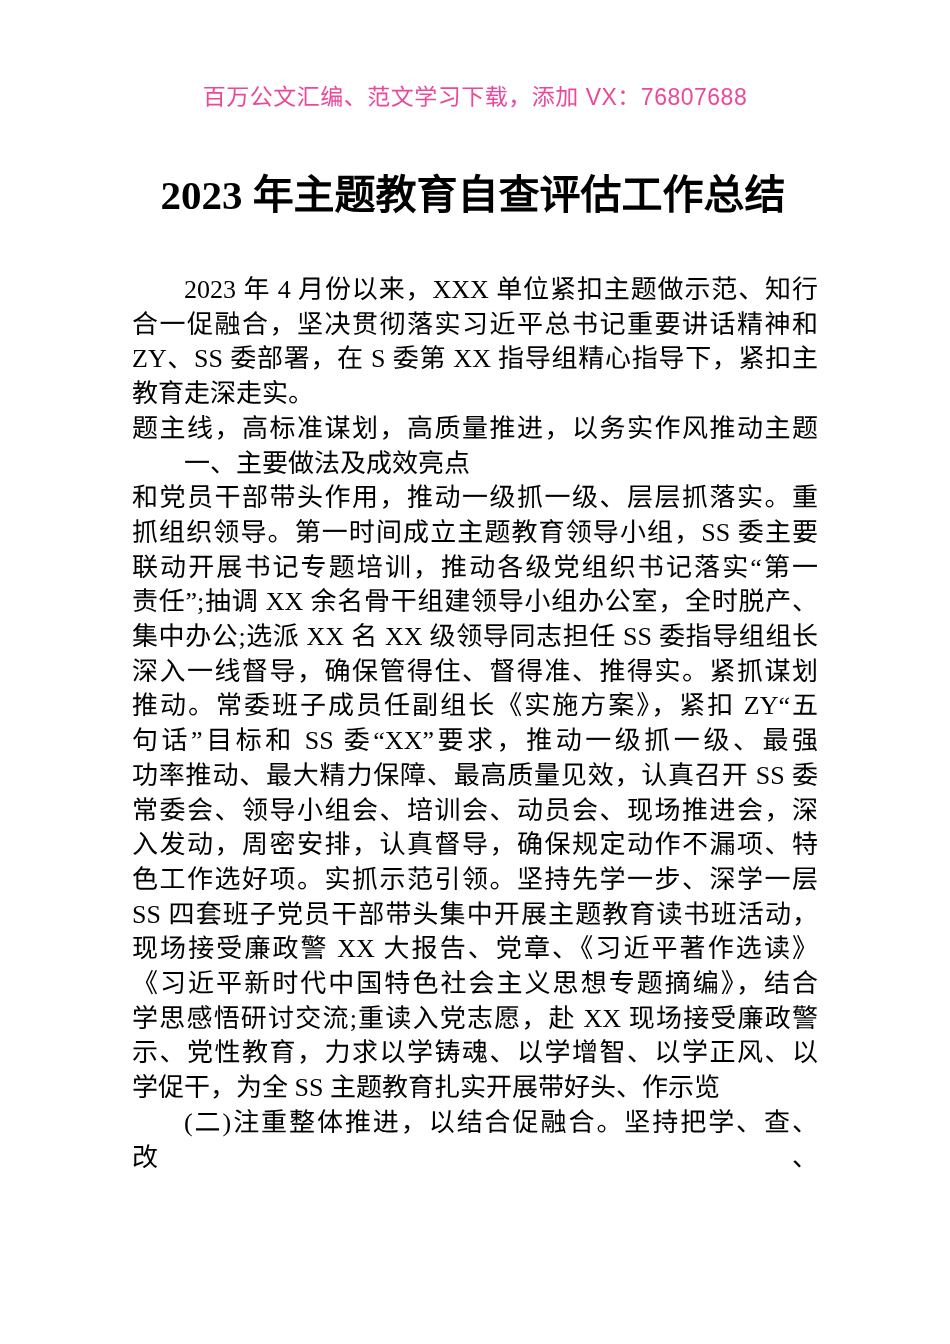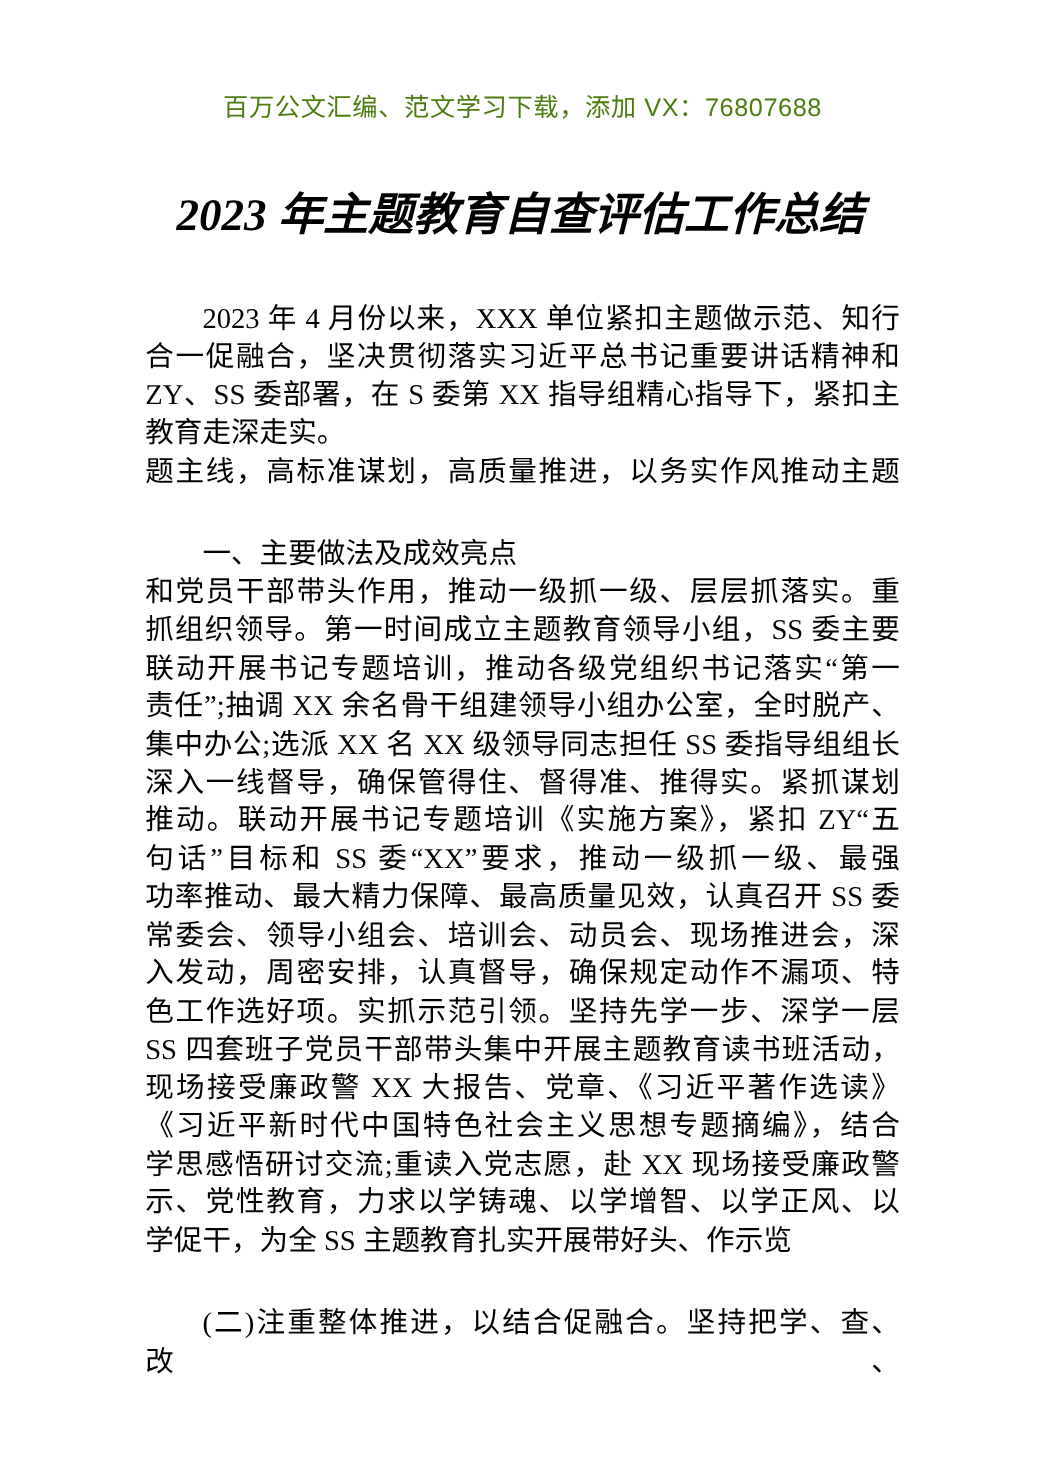--- a/index.html
+++ b/index.html
@@ -20,61 +20,60 @@
     letter-spacing: 0.5px;
     font-family: "Liberation Sans", "DejaVu Sans", sans-serif;
   }
   .title {
     margin: 62px 4px 0 0;
     text-align: center;
     font-size: 41px;
     line-height: 46px;
     font-weight: bold;
     font-family: "Liberation Serif", "DejaVu Serif", serif;
-    font-style: italic;
   }
   .doc-body {
     width: 686px;
     margin: 55px 132px 0 132px;
     font-size: 26px;
     line-height: 34.7px;
   }
   .paragraph { margin: 0; }
   .line {
     text-align: justify;
     white-space: normal;
   }
   .line.full { text-align-last: justify; }
-  .line.indent { text-indent: 2em; margin-top: 40px; }
+  .line.indent { text-indent: 2em; }
 </style>
 </head>
 <body>
 
 <div class="page">
-  <div class="banner" style="color: #4d7c0f;">百万公文汇编、范文学习下载，添加 VX：76807688</div>
+  <div class="banner" style="color: #ec4899;">百万公文汇编、范文学习下载，添加 VX：76807688</div>
   <h1 class="title">2023 年主题教育自查评估工作总结</h1>
   <div class="doc-body">
       <div class="paragraph">
         <div class="line indent full">2023 年 4 月份以来，XXX 单位紧扣主题做示范、知行</div>
         <div class="line full">合一促融合，坚决贯彻落实习近平总书记重要讲话精神和</div>
         <div class="line full">ZY、SS 委部署，在 S 委第 XX 指导组精心指导下，紧扣主</div>
         <div class="line">教育走深走实。</div>
         <div class="line full">题主线，高标准谋划，高质量推进，以务实作风推动主题</div>
       </div>
       <div class="paragraph">
         <div class="line indent">一、主要做法及成效亮点</div>
       </div>
       <div class="paragraph">
         <div class="line full">和党员干部带头作用，推动一级抓一级、层层抓落实。重</div>
         <div class="line full">抓组织领导。第一时间成立主题教育领导小组，SS 委主要</div>
         <div class="line full">联动开展书记专题培训，推动各级党组织书记落实“第一</div>
         <div class="line full">责任”;抽调 XX 余名骨干组建领导小组办公室，全时脱产、</div>
         <div class="line full">集中办公;选派 XX 名 XX 级领导同志担任 SS 委指导组组长</div>
         <div class="line full">深入一线督导，确保管得住、督得准、推得实。紧抓谋划</div>
-        <div class="line full">推动。联动开展书记专题培训《实施方案》，紧扣 ZY“五</div>
+        <div class="line full">推动。常委班子成员任副组长《实施方案》，紧扣 ZY“五</div>
         <div class="line full">句话”目标和 SS 委“XX”要求，推动一级抓一级、最强</div>
         <div class="line full">功率推动、最大精力保障、最高质量见效，认真召开 SS 委</div>
         <div class="line full">常委会、领导小组会、培训会、动员会、现场推进会，深</div>
         <div class="line full">入发动，周密安排，认真督导，确保规定动作不漏项、特</div>
         <div class="line full">色工作选好项。实抓示范引领。坚持先学一步、深学一层</div>
         <div class="line full">SS 四套班子党员干部带头集中开展主题教育读书班活动，</div>
         <div class="line full">现场接受廉政警 XX 大报告、党章、《习近平著作选读》</div>
         <div class="line full">《习近平新时代中国特色社会主义思想专题摘编》，结合</div>
         <div class="line full">学思感悟研讨交流;重读入党志愿，赴 XX 现场接受廉政警</div>
         <div class="line full">示、党性教育，力求以学铸魂、以学增智、以学正风、以</div>

